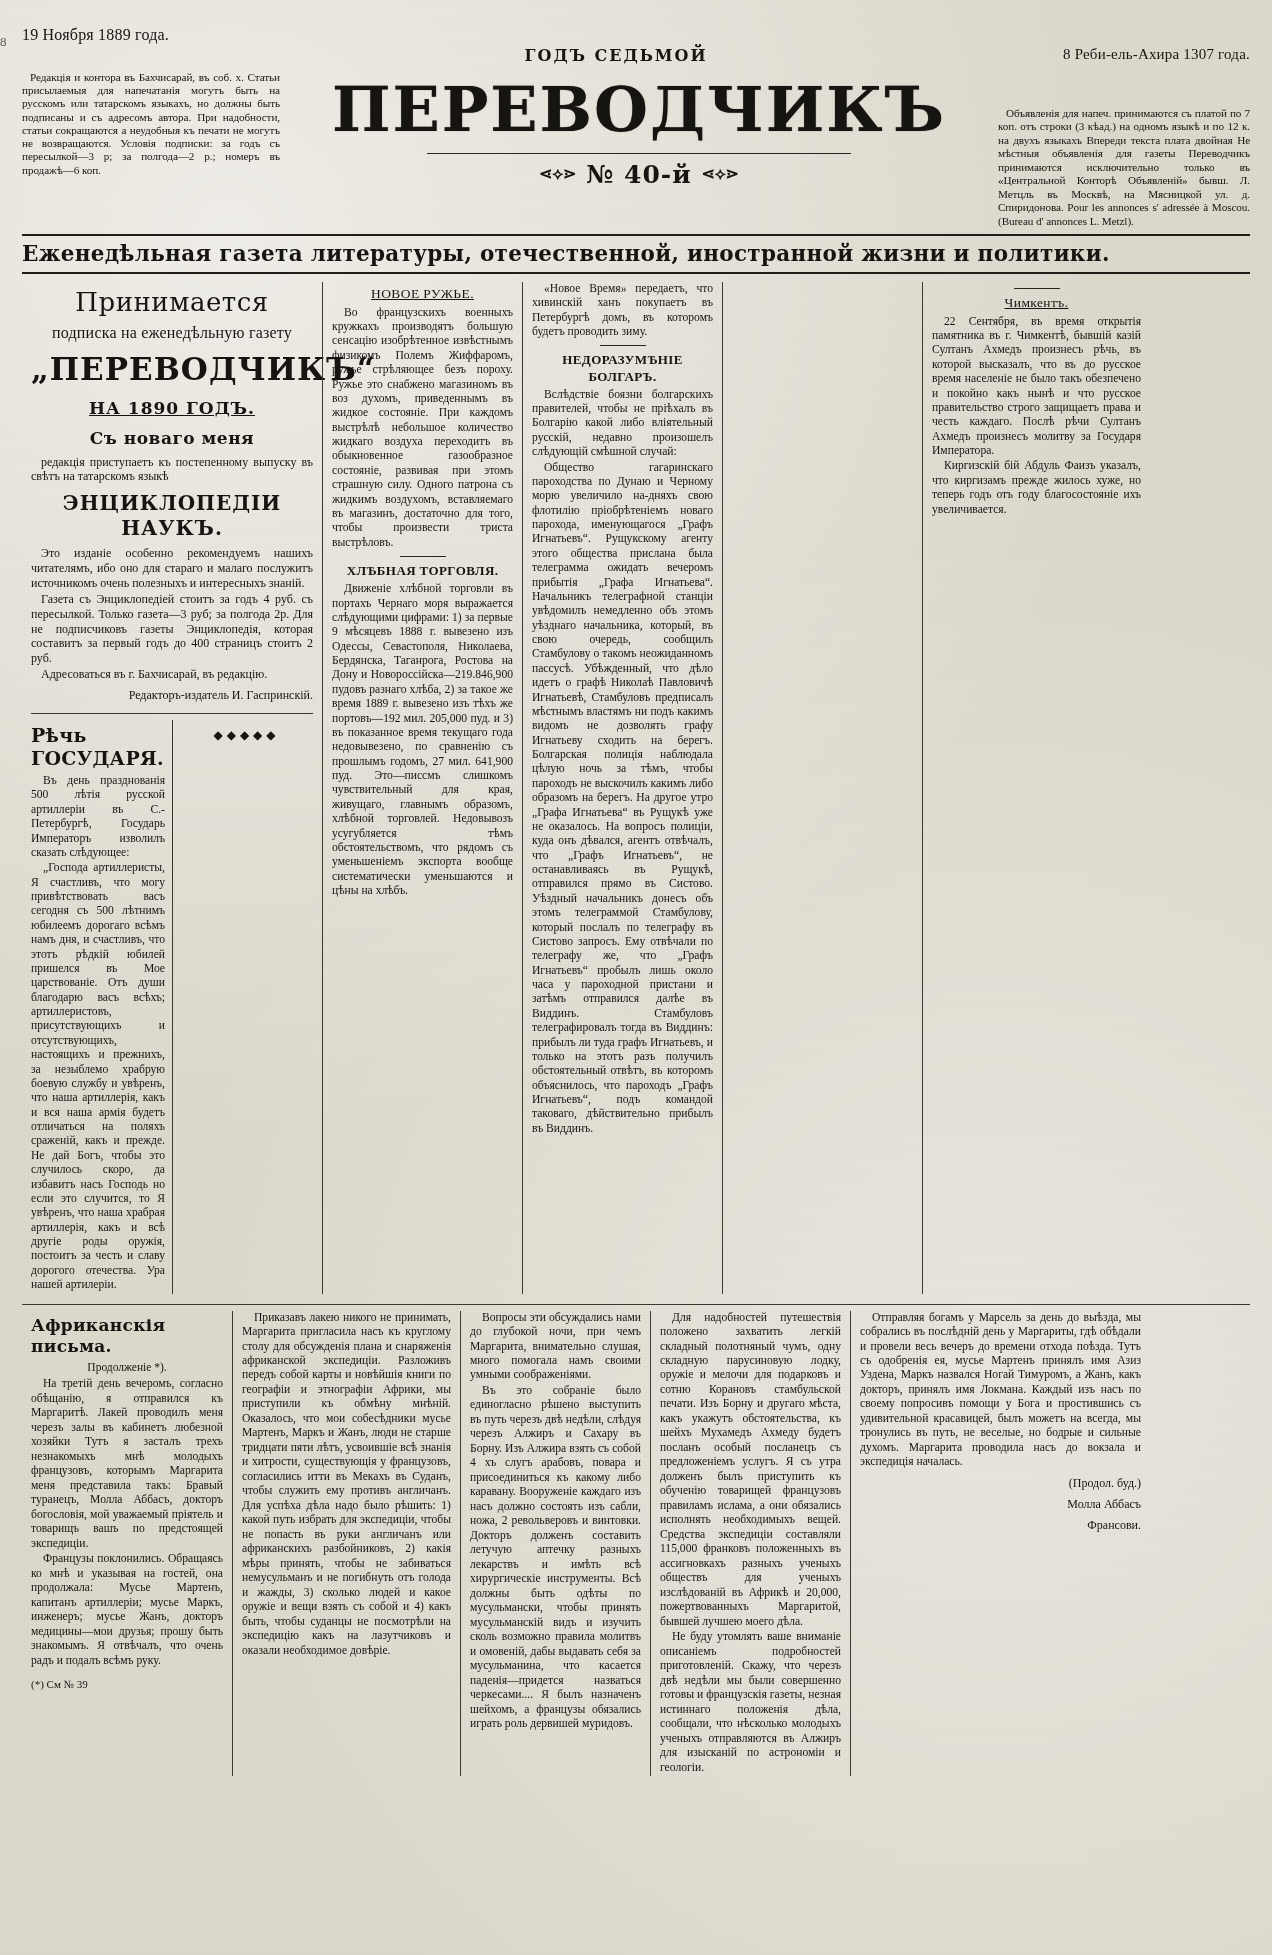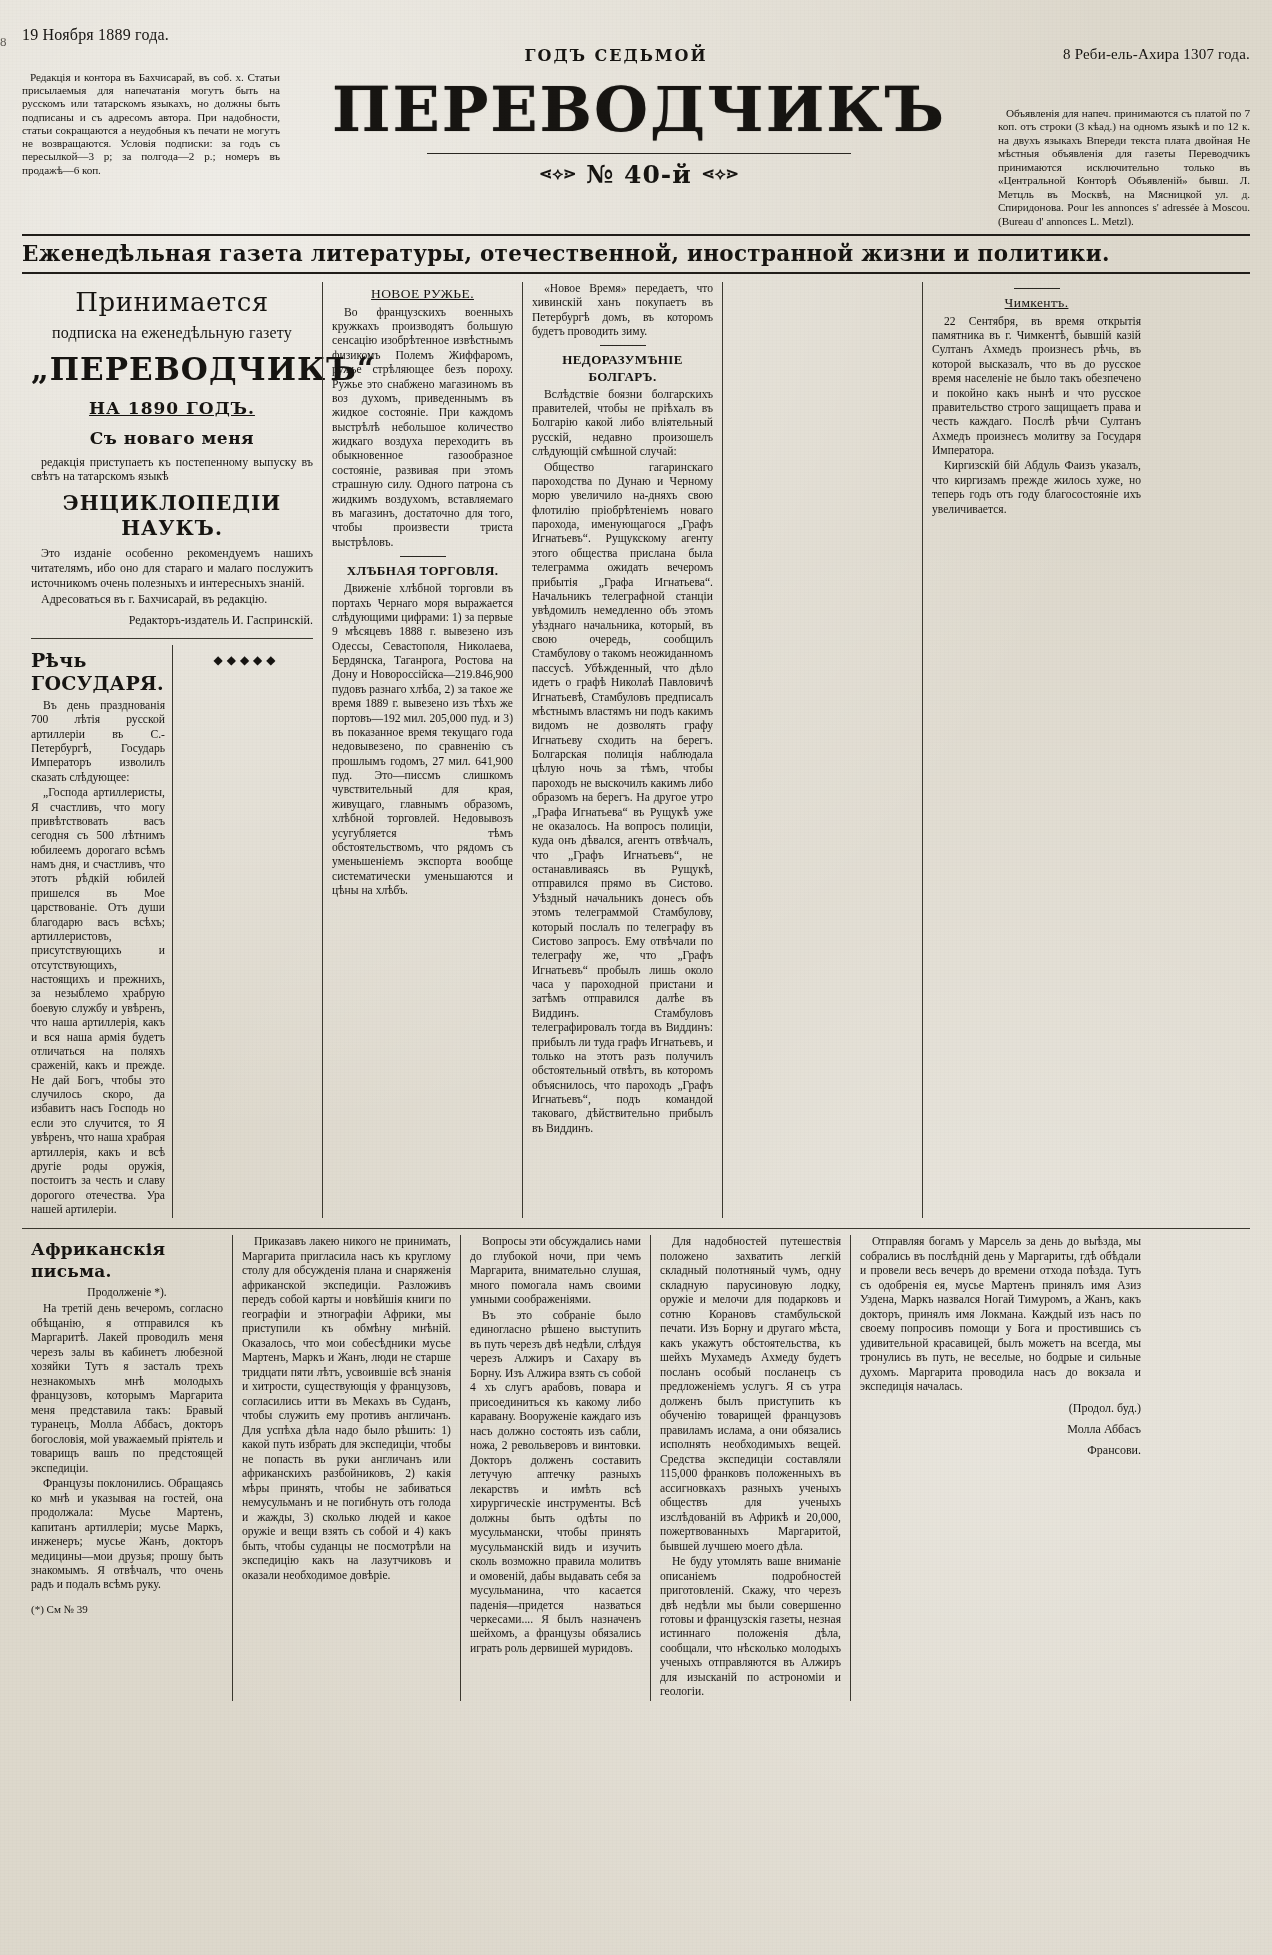--- a/index.html
+++ b/index.html
@@ -290,31 +290,32 @@
         <div class="ad-l2">подписка на еженедѣльную газету</div>
         <div class="ad-l3">„ПЕРЕВОДЧИКЪ“</div>
         <div class="ad-l4">НА 1890 ГОДЪ.</div>
         <div class="ad-l5">Съ новаго меня</div>
         <div class="ad-body">
           <p>редакція приступаетъ къ постепенному выпуску въ свѣтъ на татарскомъ языкѣ</p>
         </div>
         <div class="ad-l6">ЭНЦИКЛОПЕДІИ НАУКЪ.</div>
         <div class="ad-body">
           <p>Это изданіе особенно рекомендуемъ нашихъ читателямъ, ибо оно для стараго и малаго послужитъ источникомъ очень полезныхъ и интересныхъ знаній.</p>
+          <p>Газета съ Энциклопедіей стоитъ за годъ 4 руб. съ пересылкой. Только газета—3 руб; за полгода 2р. Для не подписчиковъ газеты Энциклопедія, которая составитъ за первый годъ до 400 страницъ стоитъ 2 руб.</p>
           <p>Адресоваться въ г. Бахчисарай, въ редакцію.</p>
         </div>
         <div class="sig-right">Редакторъ-издатель И. Гаспринскій.</div>
       </div>
 
       <div class="divider-full"></div>
 
       <div style="display:flex; margin-top:6px;">
         <div style="width:50%; padding-right:7px; box-sizing:border-box;">
           <div class="art-head big" style="text-align:left;">Рѣчь ГОСУДАРЯ.</div>
-          <p>Въ день празднованія 700 лѣтія русской артиллеріи въ С.-Петербургѣ, Государь Императоръ изволилъ сказать слѣдующее:</p>
+          <p>Въ день празднованія 500 лѣтія русской артиллеріи въ С.-Петербургѣ, Государь Императоръ изволилъ сказать слѣдующее:</p>
           <p>„Господа артиллеристы, Я счастливъ, что могу привѣтствовать васъ сегодня съ 500 лѣтнимъ юбилеемъ дорогаго всѣмъ намъ дня, и счастливъ, что этотъ рѣдкій юбилей пришелся въ Мое царствованіе. Отъ души благодарю васъ всѣхъ; артиллеристовъ, присутствующихъ и отсутствующихъ, настоящихъ и прежнихъ, за незыблемо храбрую боевую службу и увѣренъ, что наша артиллерія, какъ и вся наша армія будетъ отличаться на поляхъ сраженій, какъ и прежде. Не дай Богъ, чтобы это случилось скоро, да избавитъ насъ Господь но если это случится, то Я увѣренъ, что наша храбрая артиллерія, какъ и всѣ другіе роды оружія, постоитъ за честь и славу дорогого отечества. Ура нашей артилеріи.</p>
         </div>
         <div style="width:50%; padding-left:7px; box-sizing:border-box; border-left:1px solid #3b382f;">
           <div class="ornament">◆◆◆◆◆</div>
         </div>
       </div>
     </div>
 
     <div class="mcol c2">
       <div class="art-head">НОВОЕ РУЖЬЕ.</div>

